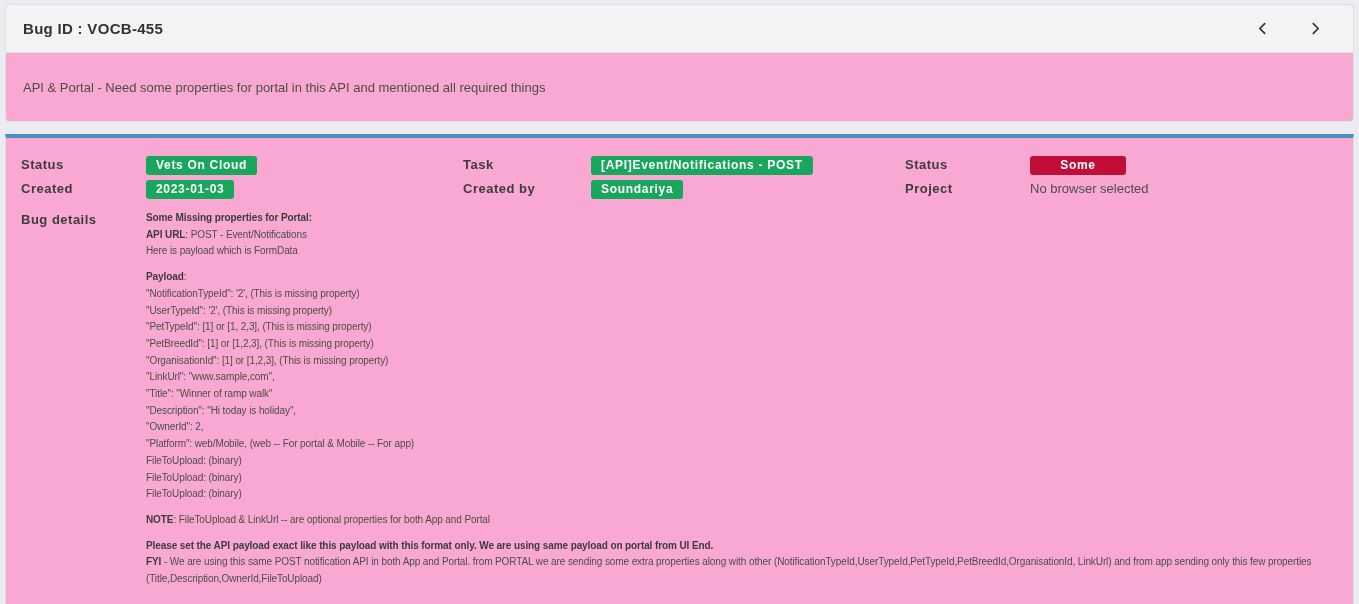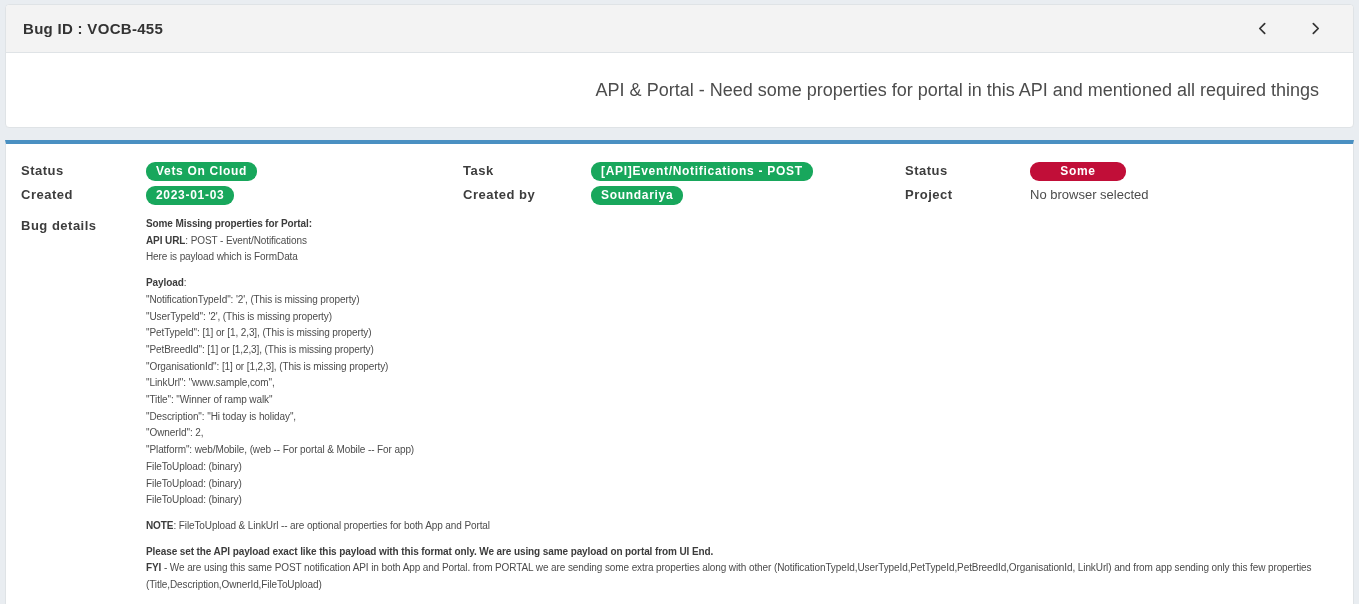--- a/index.html
+++ b/index.html
@@ -14,21 +14,21 @@
   }
   *{box-sizing:border-box;margin:0;padding:0;}
   html,body{width:1359px;height:604px;overflow:hidden;}
   body{
     background:var(--page-bg);
     font-family:"Liberation Sans","DejaVu Sans",sans-serif;
     color:var(--text-body);
   }
   .card{
     margin:0 5px;
-    background:#ffffff;
+    background:#f9a8d4;
     border:1px solid var(--card-border);
     border-radius:4px;
   }
   .card-top{margin-top:4px;}
   .card-header{
     display:flex;
     align-items:center;
     justify-content:space-between;
     height:48px;
     background:var(--header-bg);
@@ -42,24 +42,23 @@
     color:var(--text-dark);
     letter-spacing:0.3px;
   }
   .nav-group{display:flex;gap:33px;}
   .nav-btn{
     background:none;border:none;cursor:pointer;
     width:20px;height:20px;display:flex;align-items:center;justify-content:center;
     padding:0;
   }
   .card-summary{
-    padding:27px 34px 26px;
-    font-size:18px;
+    padding:27px 17px 26px;
+    font-size:13px;
     color:var(--text-body);
-    text-align:right;
   }
   .card-details{
     margin-top:12px;
     border-top:4px solid var(--blue);
     border-radius:0;
     padding:17px 16px 28px 15px;
     min-height:470px;
   }
   .fields{
     display:grid;
@@ -76,21 +75,21 @@
   }
   .fvalue{padding-bottom:4px;}
   .badge{
     display:inline-block;
     background:var(--green);
     color:#ffffff;
     font-size:12px;
     font-weight:bold;
     letter-spacing:0.7px;
     padding:3px 10px 3px;
-    border-radius:9px;
+    border-radius:3px;
     line-height:13px;
     white-space:nowrap;
   }
   .badge-status{
     background:var(--red);
     min-width:96px;
     text-align:center;
   }
   .plain-value{
     font-size:13px;

